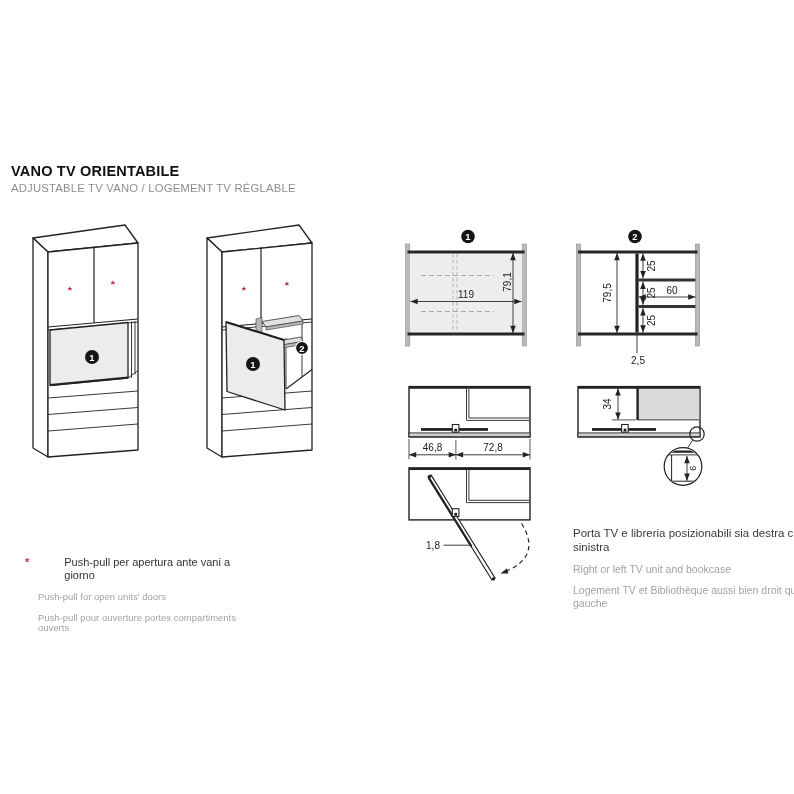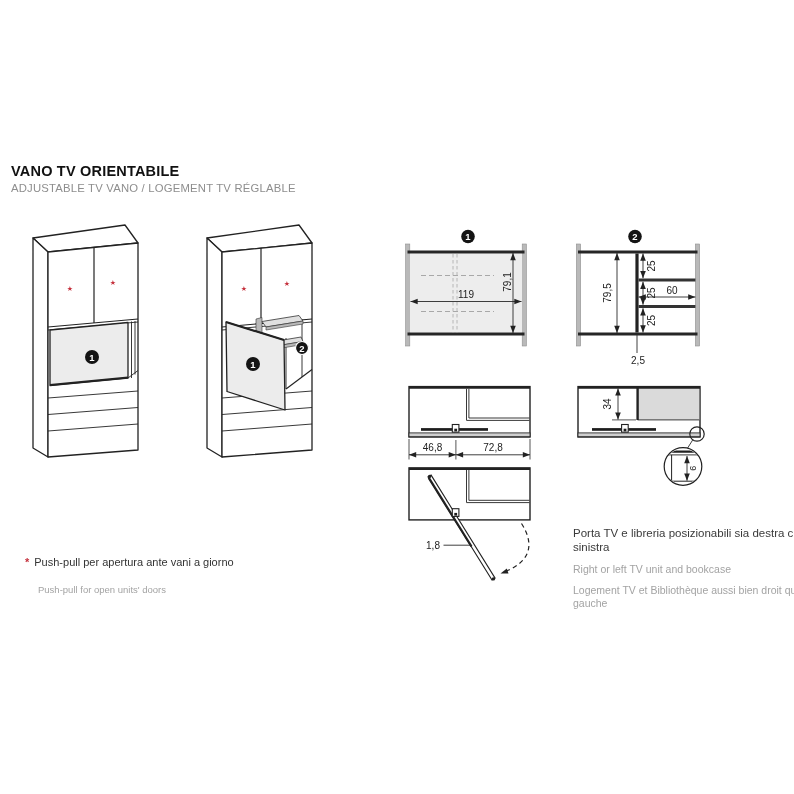--- a/index.html
+++ b/index.html
@@ -12,22 +12,22 @@
   .subtitle{margin-top:3px;font-size:11.3px;color:#8e8e8e;letter-spacing:.2px;}
 
   .note{position:absolute;left:573px;top:526px;width:238px;}
   .note-it{font-size:11.5px;color:#3a3a3a;line-height:14px;}
   .note-en{margin-top:9px;font-size:10.5px;color:#a3a3a3;}
   .note-fr{margin-top:9px;font-size:10.5px;color:#a3a3a3;line-height:13px;width:238px;}
 
   .footnote{position:absolute;left:25px;top:556px;width:215px;}
   .fn-head{display:flex;gap:5px;}
   .fn-star{color:#c5303c;font-size:11px;line-height:12px;font-weight:bold;}
-  .fn-it{font-size:11px;color:#333;line-height:13px;}
-  .fn-sub{margin-left:13px;margin-top:16px;font-size:9.5px;color:#a3a3a3;line-height:10.5px;}
+  .fn-it{font-size:11px;color:#333;line-height:13px;margin-left:30px;}
+  .fn-sub{margin-left:13px;margin-top:10px;font-size:9.5px;color:#a3a3a3;line-height:10.5px;}
   .fn-fr{width:200px;}
 
   
   .face{fill:#fff;stroke:#222;stroke-width:1.3;stroke-linejoin:round;}
   .ln{stroke:#222;stroke-width:1.2;}
   .lnt{stroke:#222;stroke-width:0.9;}
   .panel{fill:#ececec;stroke:#222;stroke-width:1.3;stroke-linejoin:round;}
   .thick{stroke:#222;stroke-width:2.2;}
   .post{fill:#b9b9b9;stroke:#8f8f8f;stroke-width:0.6;}
   .bar3{stroke:#262626;stroke-width:3;}
@@ -248,15 +248,16 @@
     <div class="note-en">Right or left TV unit and bookcase</div>
     <div class="note-fr">Logement TV et Bibliothèque aussi bien droit que gauche</div>
   </div>
 
   <div class="footnote">
     <div class="fn-head">
       <span class="fn-star">*</span>
       <span class="fn-it">Push-pull per apertura ante vani a giorno</span>
     </div>
     <div class="fn-sub">Push-pull for open units' doors</div>
+    <div class="fn-sub fn-fr">Push-pull pour ouverture portes compartiments ouverts</div>
   </div>
 
 </div>
 
 </body></html>

